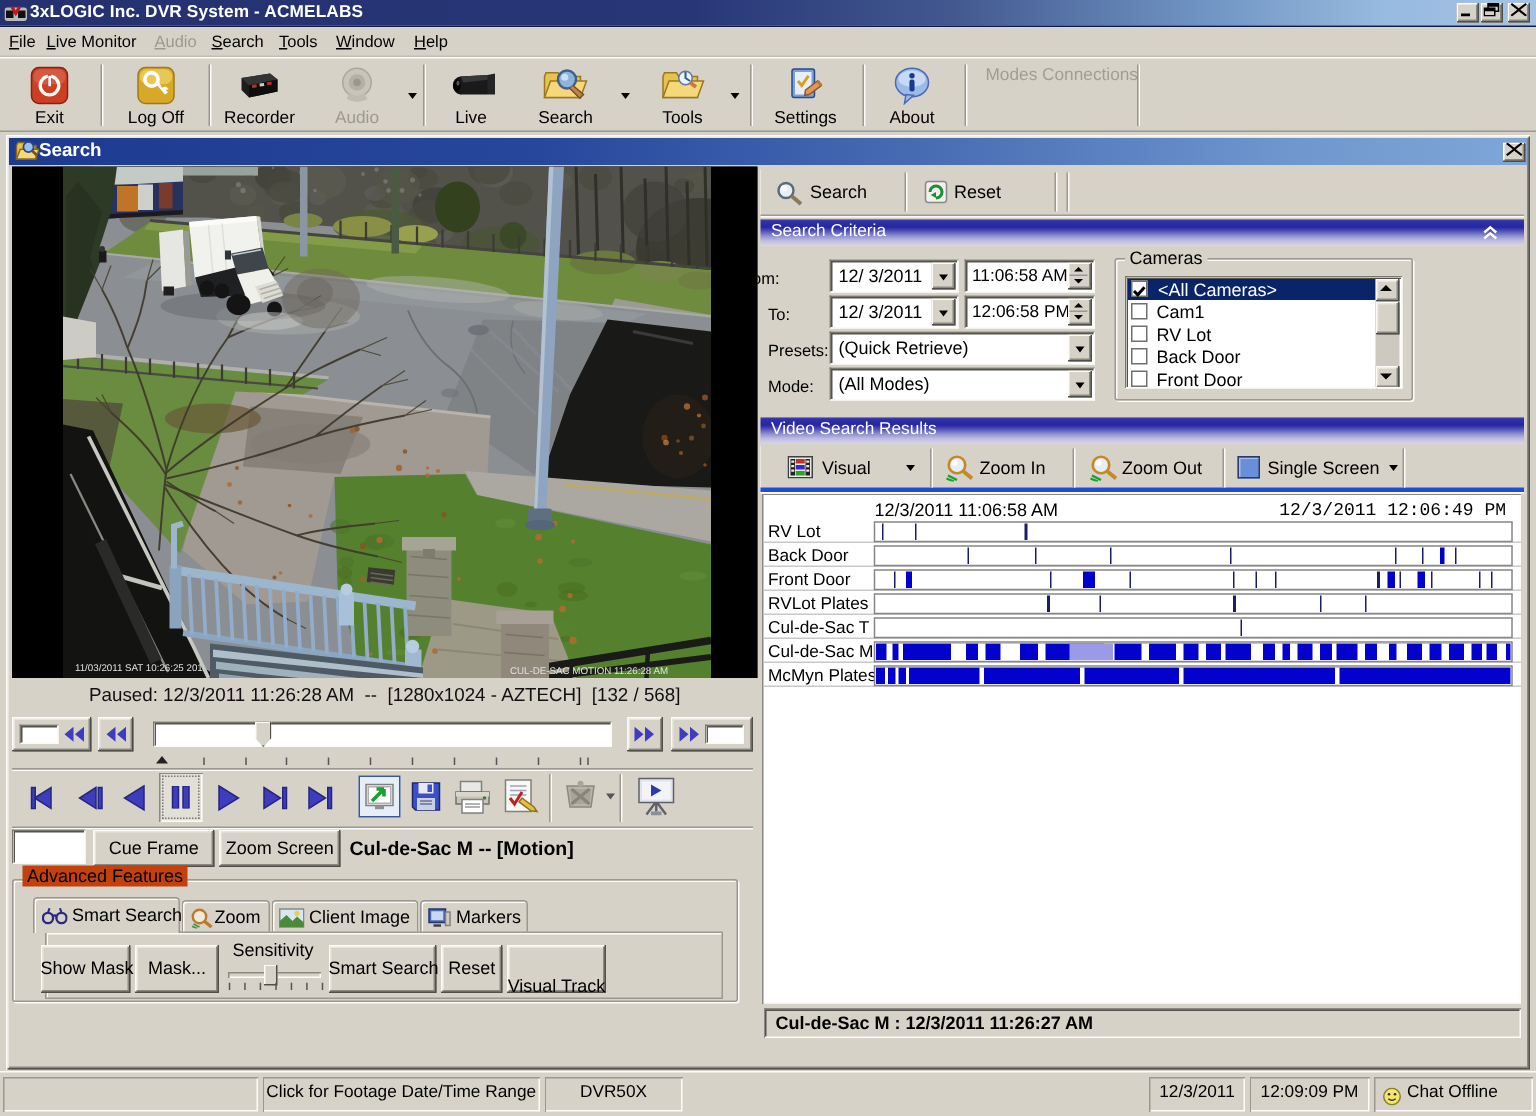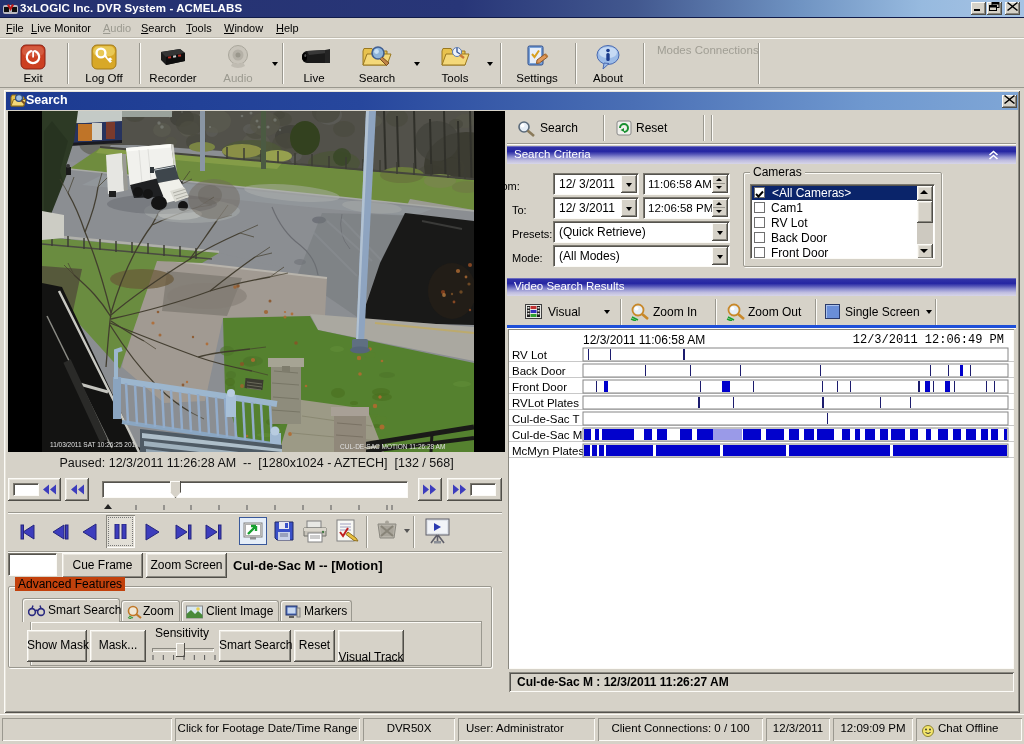--- a/index.html
+++ b/index.html
@@ -927,22 +927,20 @@
       <rect x="277" y="99" width="3" height="11" fill="#fff"></rect>
       <rect x="381" y="99" width="3" height="11" fill="#fff"></rect>
     </g>
 </svg>
 <div class="abs sunk" style="left:509px;top:672px;width:505px;height:20px;background:#d6d2c8;font-size:12px;font-weight:bold;padding:3px 0 0 8px;">Cul-de-Sac M : 12/3/2011 11:26:27 AM</div>
 
 <div class="abs statusbar">
 <div class="seg" style="left:2px;width:170px;"></div>
 <div class="seg" style="left:175px;width:185px;">Click for Footage Date/Time Range</div>
 <div class="seg" style="left:363px;width:92px;">DVR50X</div>
-<div class="seg" style="left:458px;width:137px;text-align:left;padding-left:8px;">User: Administrator</div>
-<div class="seg" style="left:598px;width:165px;">Client Connections: 0 / 100</div>
 <div class="seg" style="left:766px;width:64px;">12/3/2011</div>
 <div class="seg" style="left:833px;width:80px;">12:09:09 PM</div>
 <div class="seg" style="left:916px;width:106px;text-align:left;padding-left:22px;">Chat Offline<svg style="position:absolute;left:6px;top:7px" width="12" height="12" viewBox="0 0 12 12">
         <circle cx="6" cy="6" r="5.5" fill="#f4e66a" stroke="#8a8030"></circle>
         <circle cx="4" cy="4.5" r="0.9" fill="#333"></circle>
         <circle cx="8" cy="4.5" r="0.9" fill="#333"></circle>
         <path d="M3.5 7.5 Q6 9.5 8.5 7.5" stroke="#333" fill="none"></path>
       </svg></div>
 </div>
 

